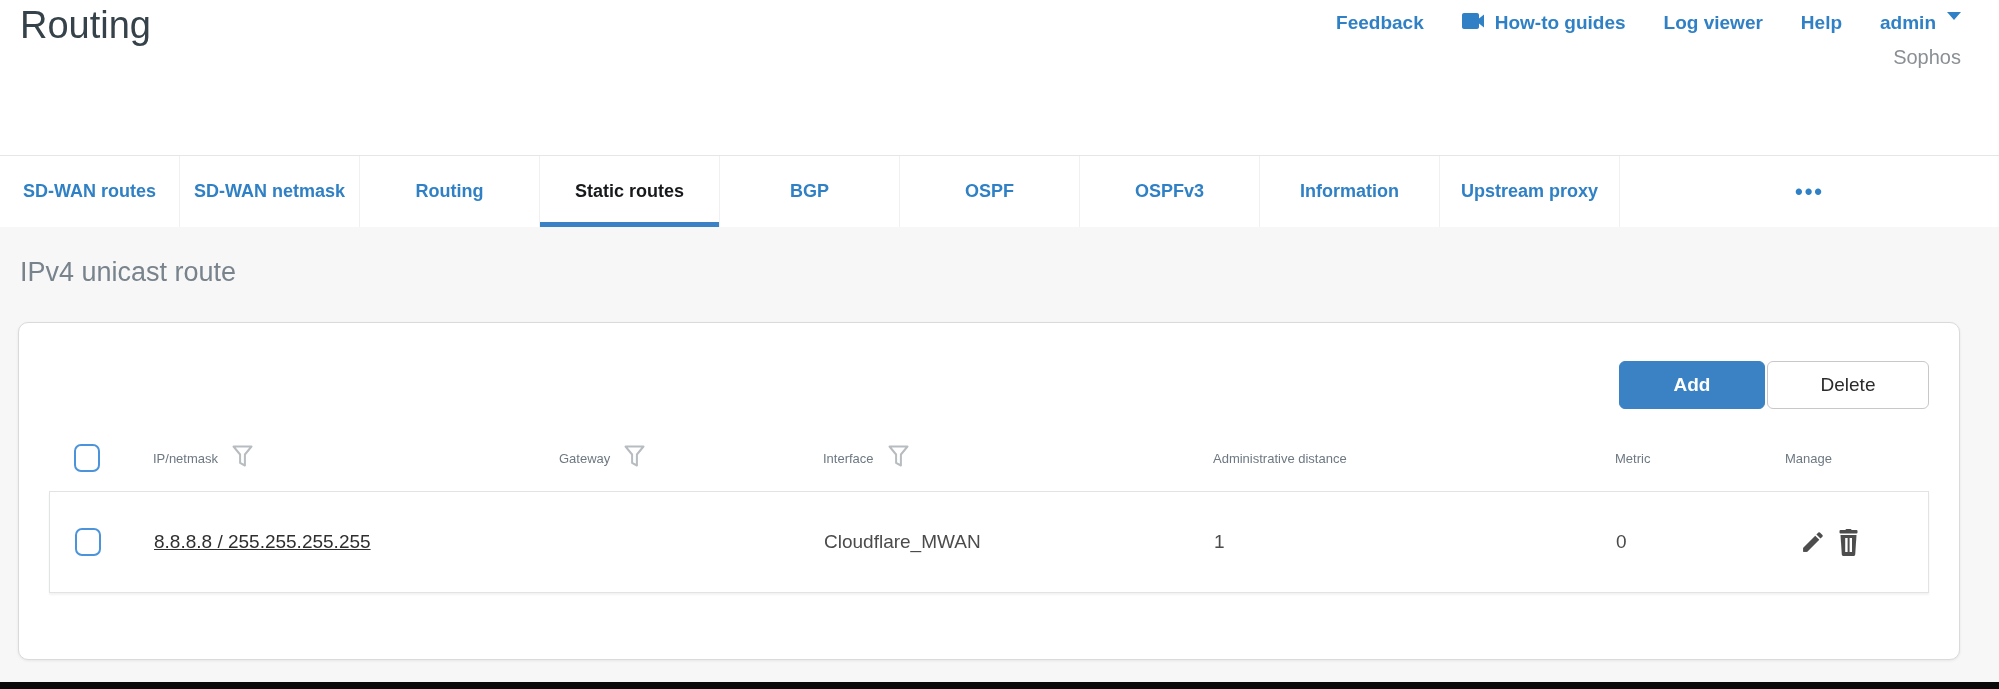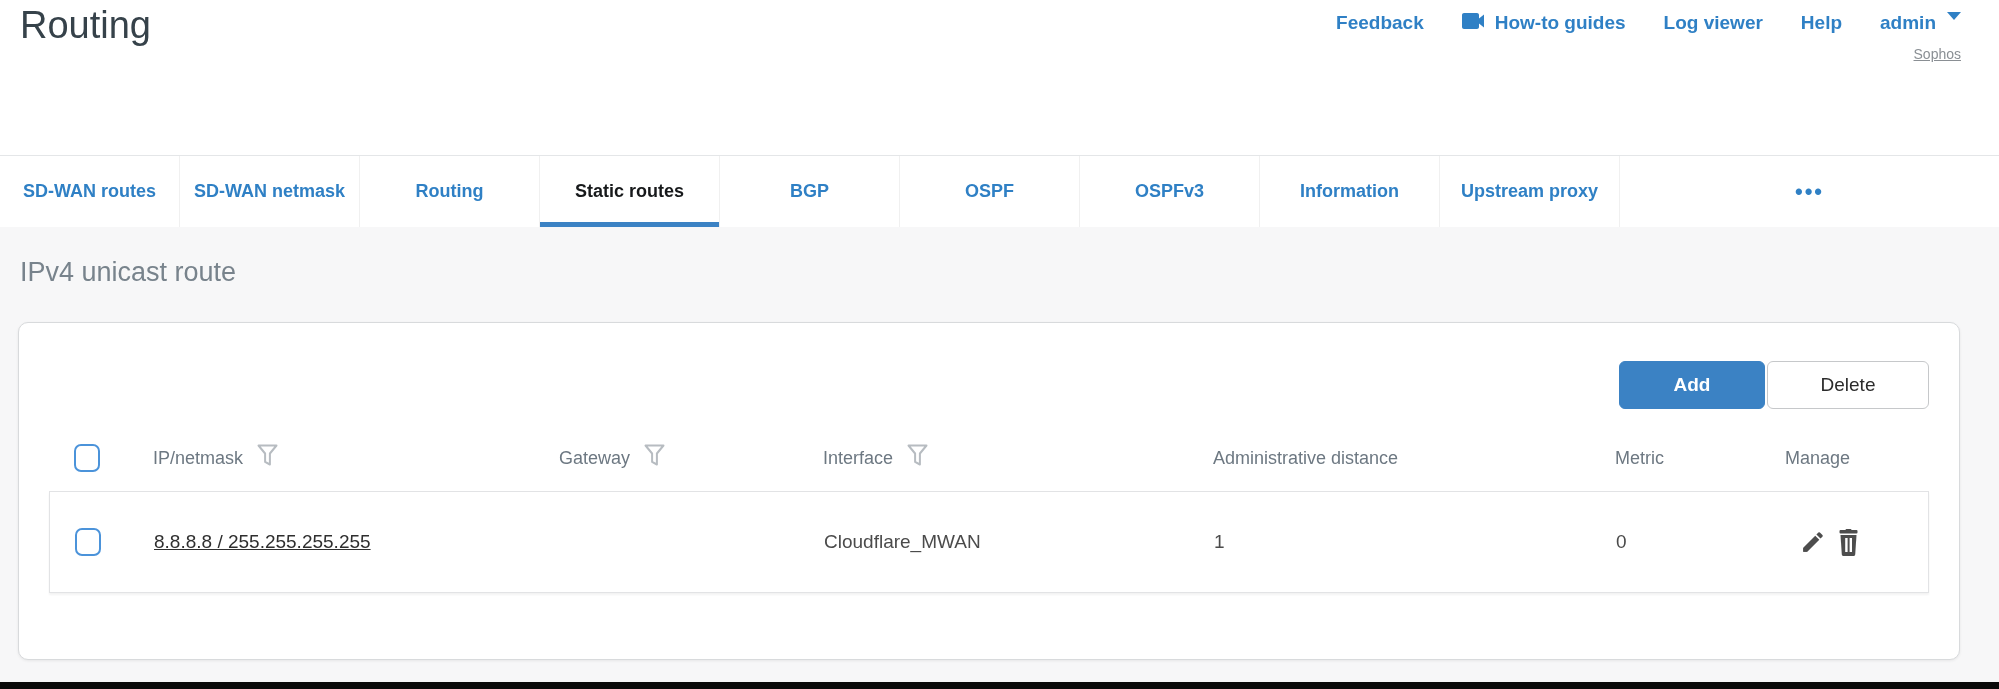--- a/index.html
+++ b/index.html
@@ -8,21 +8,21 @@
 
   
   .topbar { position:absolute; top:0; left:0; width:100%; height:155px; background:#fff; }
   .page-title { position:absolute; left:20px; top:4px; font-size:38px; font-weight:400; color:#36424a; }
   .top-links { position:absolute; right:38px; top:12px; display:flex; align-items:center; gap:38px;
                font-size:19px; font-weight:600; color:#2f80c5; white-space:nowrap; }
   .top-link { cursor:pointer; display:flex; gap:9px; }
   .top-link svg { display:block; }
   .caret { width:0; height:0; border-left:7px solid transparent; border-right:7px solid transparent;
            border-top:8px solid #2f80c5; display:inline-block; margin-left:2px; }
-  .org-label { position:absolute; right:38px; top:46px; font-size:14px; color:#8a8f94;text-decoration:underline; }
+  .org-label { position:absolute; right:38px; top:46px; font-size:20px; color:#8a8f94; }
 
   
   .tabbar { position:absolute; top:155px; left:0; width:100%; height:72px; background:#fff;
             border-top:1px solid #e4e6e8; display:flex; }
   .tab { width:180px; display:flex; align-items:center; justify-content:center; font-size:18px;
          font-weight:700; color:#2f80c5; border-right:1px solid #f0f0f0; position:relative; cursor:pointer; }
   .tab.active { color:#17191b; }
   .tab.active::after { content:""; position:absolute; left:0; right:0; bottom:0; height:5px; background:#3b82c4; }
   .tab-more { flex:1; display:flex; align-items:center; justify-content:center; color:#2f80c5;
               font-size:22px; font-weight:700; letter-spacing:2px; cursor:pointer; }
@@ -35,21 +35,21 @@
           border:1px solid #d8dadc; border-radius:10px; box-shadow:0 1px 3px rgba(0,0,0,0.07); }
 
   .btn-row { position:absolute; top:38px; right:30px; display:flex; gap:2px; }
   .btn { height:48px; font-size:19px; border-radius:6px; display:flex; align-items:center;
          justify-content:center; cursor:pointer; }
   .btn-primary { background:#3b82c4; color:#fff; border:1px solid #3b82c4; min-width:146px; font-weight:600; }
   .btn-secondary { background:#fff; color:#2b2b2b; border:1px solid #c6c8ca; min-width:162px; }
 
   .grid { display:grid; grid-template-columns:104px 406px 264px 390px 402px 170px 1fr; align-items:center; }
   .table-head { position:absolute; top:118px; left:30px; right:30px; height:34px;
-                color:#6d7882; font-size:18px; }
+                color:#6d7882; font-size:13px; }
   .head-cell { display:flex; align-items:center; gap:14px; }
   .funnel { cursor:pointer; display:inline-block; }
 
   .checkbox { width:26px; height:28px; border:2px solid #4b93da; border-radius:7px; background:#fff;
               margin-left:25px; cursor:pointer; }
 
   .table-row { position:absolute; top:168px; left:30px; right:30px; height:102px; background:#fff;
                border:1px solid #e2e3e5; box-shadow:0 2px 2px rgba(0,0,0,0.05);
                font-size:19px; color:#4b4b4b; }
   .ip-link { color:#2f2f2f; text-decoration:underline; cursor:pointer; }

